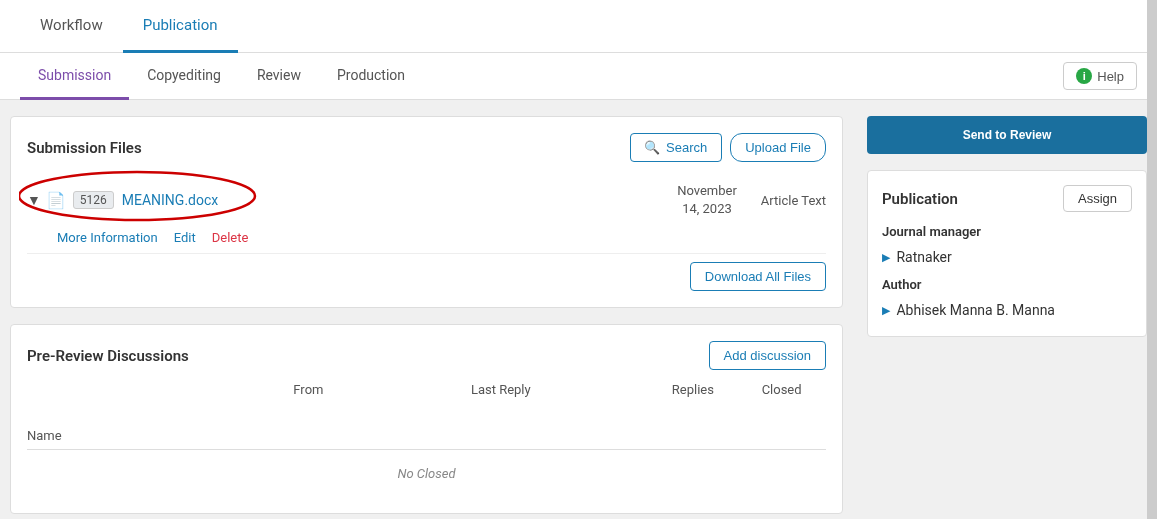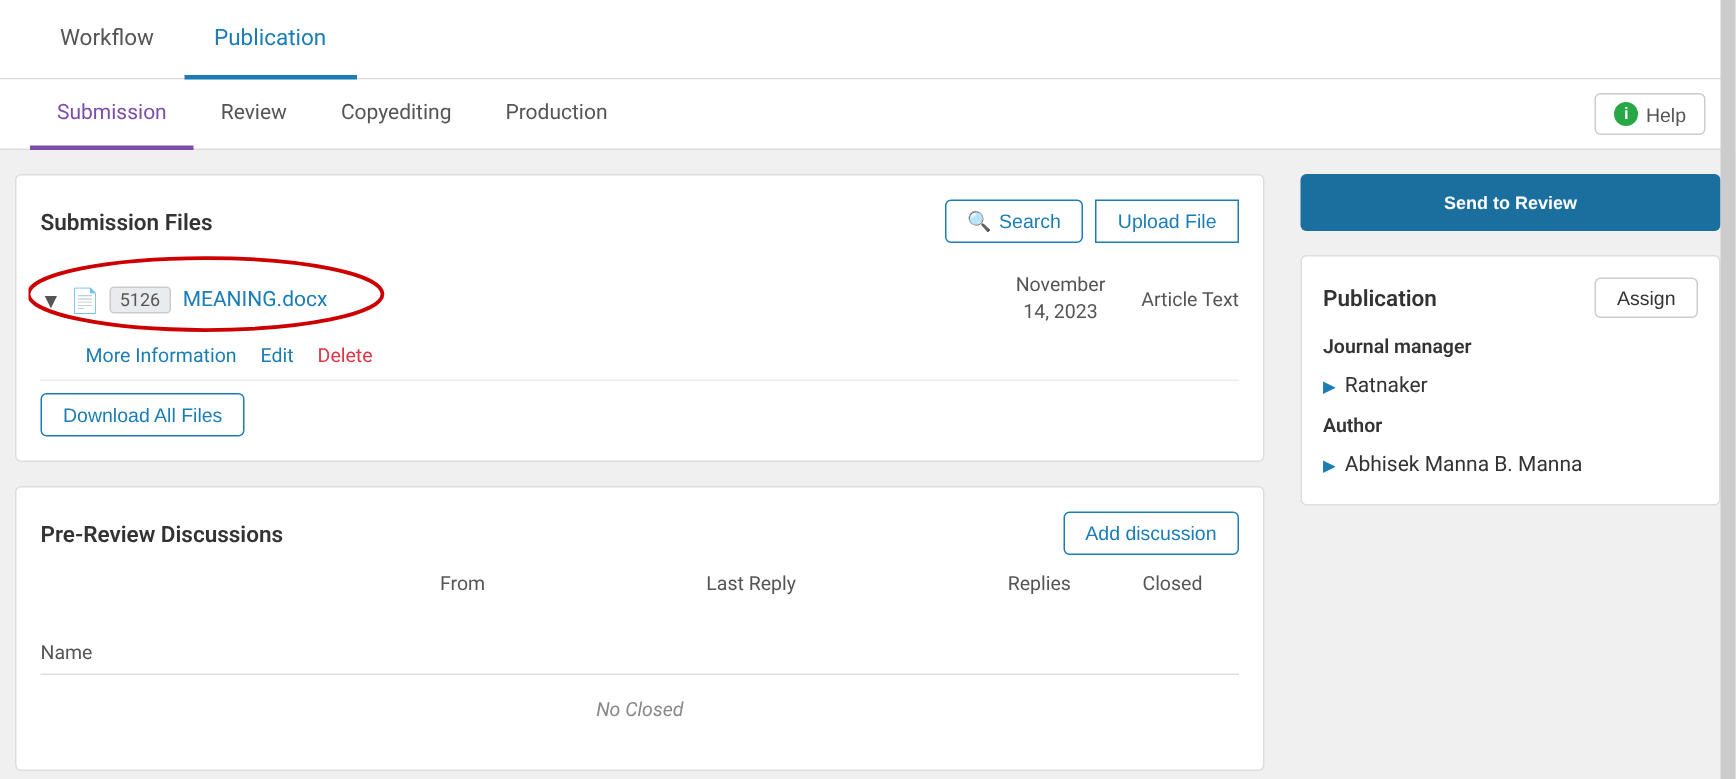--- a/index.html
+++ b/index.html
@@ -138,21 +138,21 @@
       font-size: 13px;
       display: flex;
       align-items: center;
       gap: 5px;
     }
     .btn-primary {
       border: 1px solid #1a7db5;
       background: #fff;
       color: #1a7db5;
       padding: 6px 14px;
-      border-radius: 0;
+      border-radius: 12px;
       cursor: pointer;
       font-size: 13px;
     }
 
     
     .file-row {
       display: flex;
       align-items: center;
       padding: 8px 0;
       position: relative;
@@ -206,20 +206,21 @@
       cursor: pointer;
       text-decoration: none;
     }
     .link-action.delete {
       color: #dc3545;
     }
 
     
     .download-all-row {
       display: flex;
+      justify-content: flex-end;
       padding-top: 8px;
       border-top: 1px solid #eee;
     }
 
     
     .discussions-card {
       background: #fff;
       border: 1px solid #ddd;
       border-radius: 4px;
       padding: 16px;
@@ -326,22 +327,22 @@
 <div class="outer-wrapper">
 
   <div class="top-tabs">
     <div class="top-tab">Workflow</div>
     <div class="top-tab active">Publication</div>
   </div>
 
   <div class="sub-tabs-bar">
     <div class="sub-tabs">
       <div class="sub-tab active">Submission</div>
+      <div class="sub-tab">Copyediting</div>
       <div class="sub-tab">Review</div>
-      <div class="sub-tab">Copyediting</div>
       <div class="sub-tab">Production</div>
     </div>
     <button class="help-btn">
       <span class="help-icon">i</span>
       <span>Help</span>
     </button>
   </div>
 
   <div class="main-content">
 

